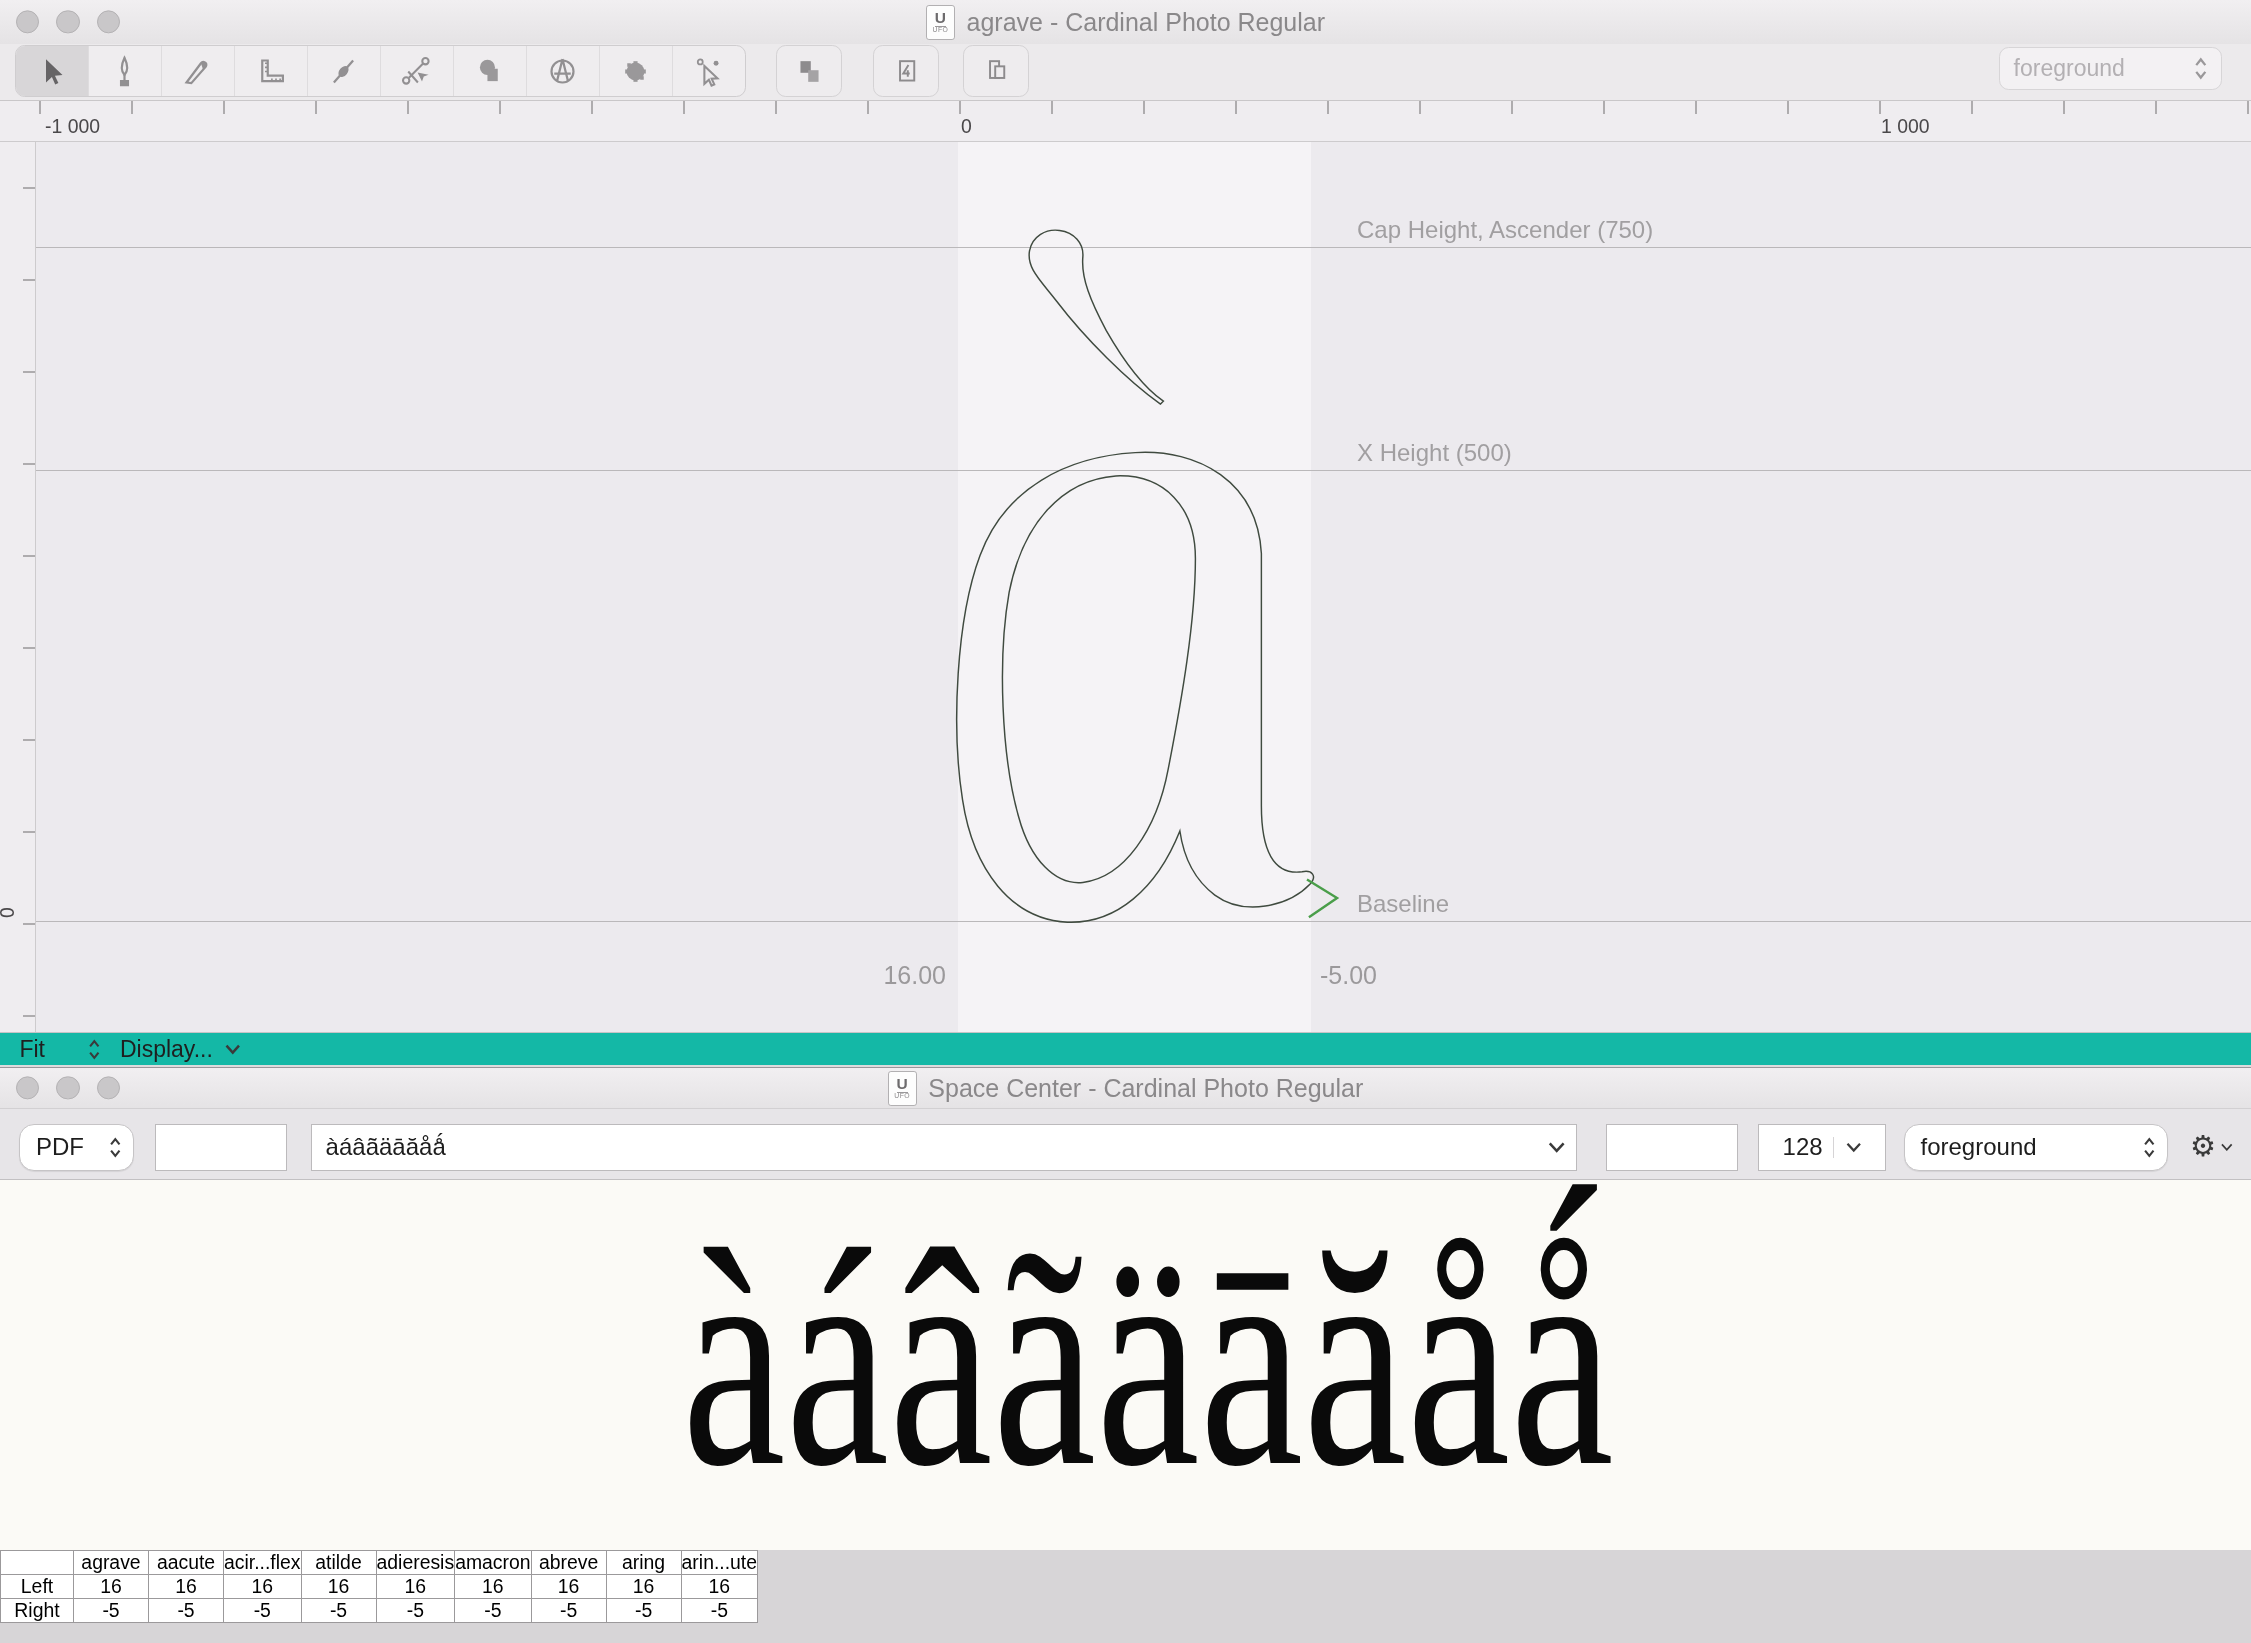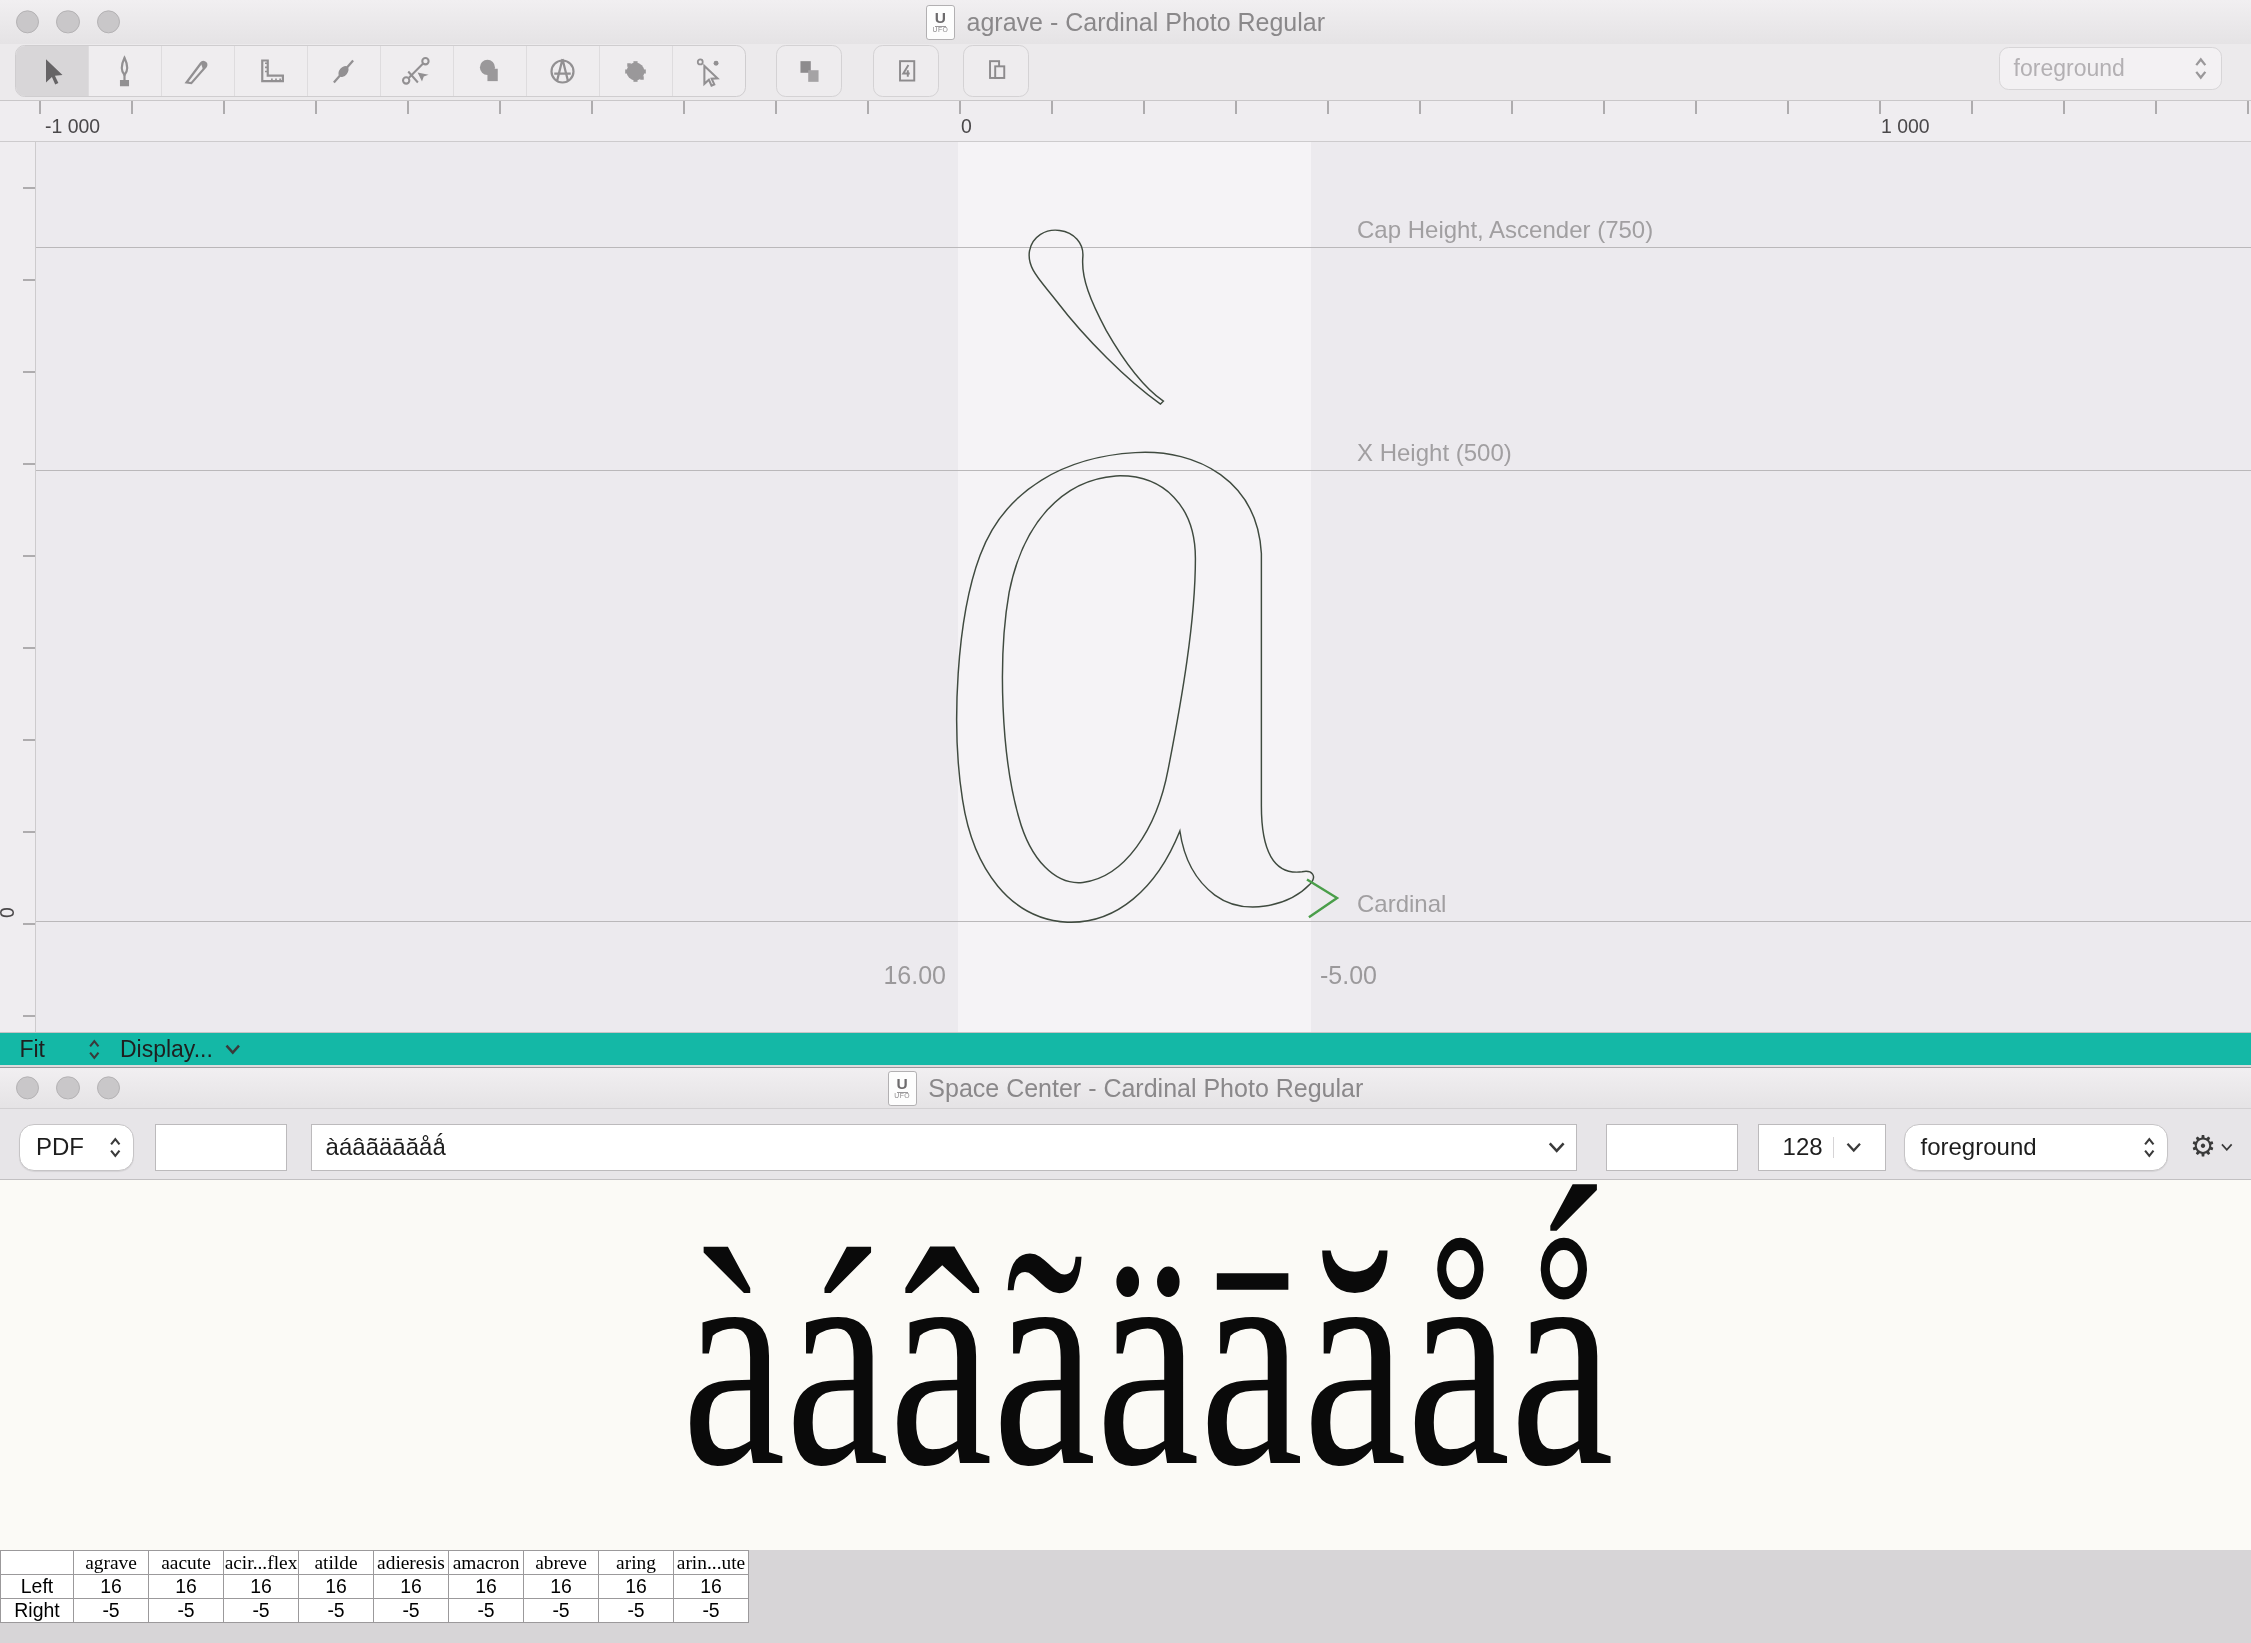--- a/index.html
+++ b/index.html
@@ -64,21 +64,21 @@
   .rounded{border-radius:15px;border-color:#c6c4c6;box-shadow:0 1px 1px rgba(0,0,0,.08);}
   .preview{position:absolute;top:112px;left:0;right:0;height:371px;background:#fbfaf6;overflow:hidden;}
   .bigtext{position:absolute;left:682px;top:23px;font-family:"Liberation Serif",serif;font-size:311px;
            line-height:1;color:#0a0a0a;white-space:nowrap;transform:scaleX(.75);transform-origin:left top;}
   .bottomarea{position:absolute;top:482px;left:0;right:0;bottom:0;background:#d7d5d7;}
   table.metrics{border-collapse:collapse;background:#fff;}
   table.metrics td,table.metrics th{border:1.9px solid #9b999b;font-weight:normal;font-size:19.4px;
            color:#000;text-align:center;padding:0;height:21.3px;}
   table.metrics th{height:23px;}
   .c-label{width:72px;}
-  .c-data{width:74px;font-family:Liberation Serif, serif;}
+  .c-data{width:74px;}
 
   .chev{display:inline-block;}
   svg{display:block;}
 </style>
 </head>
 <body>
 
 <div class="screen">
 
   <div class="w1">
@@ -235,21 +235,21 @@
 
     <div class="canvas">
       <div class="advcol"></div>
 
       <div class="guide" style="top:105px;"></div>
       <div class="guide" style="top:328px;"></div>
       <div class="guide" style="top:779px;"></div>
 
       <span class="glabel" style="top:74px;">Cap Height, Ascender (750)</span>
       <span class="glabel" style="top:297px;">X Height (500)</span>
-      <span class="glabel" style="top:748px;">Cardinal</span>
+      <span class="glabel" style="top:748px;">Baseline</span>
 
       <svg class="glyphsvg" width="2215" height="890" viewBox="37 146 2283 917">
 
         <path d="M1196 416 C1162 392 1118 348 1089 310 C1072 288 1058 276 1061 258
                  C1064 243 1078 235 1092 237 C1107 239 1117 250 1116 264
                  C1114 286 1124 310 1140 340 C1156 368 1176 397 1199 413 Z" fill="none" stroke="#3f4a3f" stroke-width="1.5"></path>
 
         <path d="M1170 466 C1235 462 1296 496 1300 570 C1300 640 1300 760 1300 830
                  C1300 875 1312 902 1342 898 C1352 896 1358 902 1350 911
                  C1328 934 1282 944 1252 922 C1232 907 1220 884 1216 856

